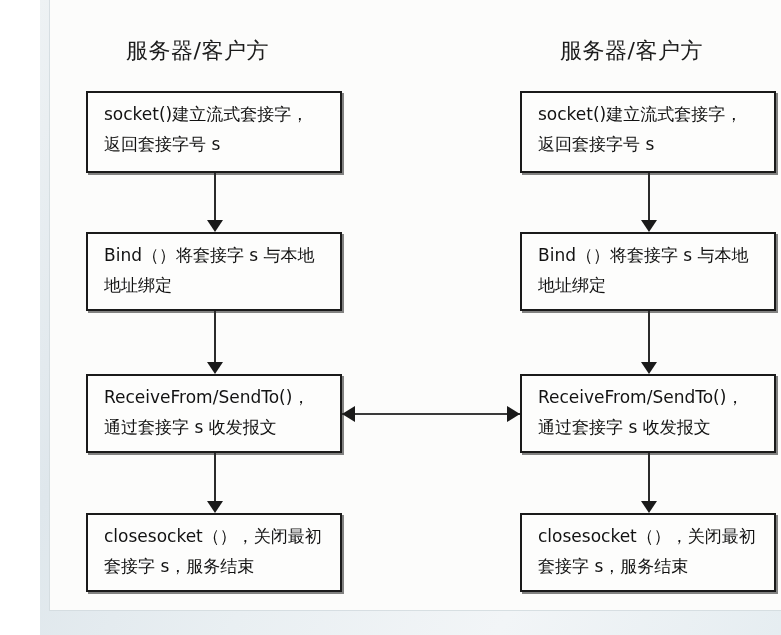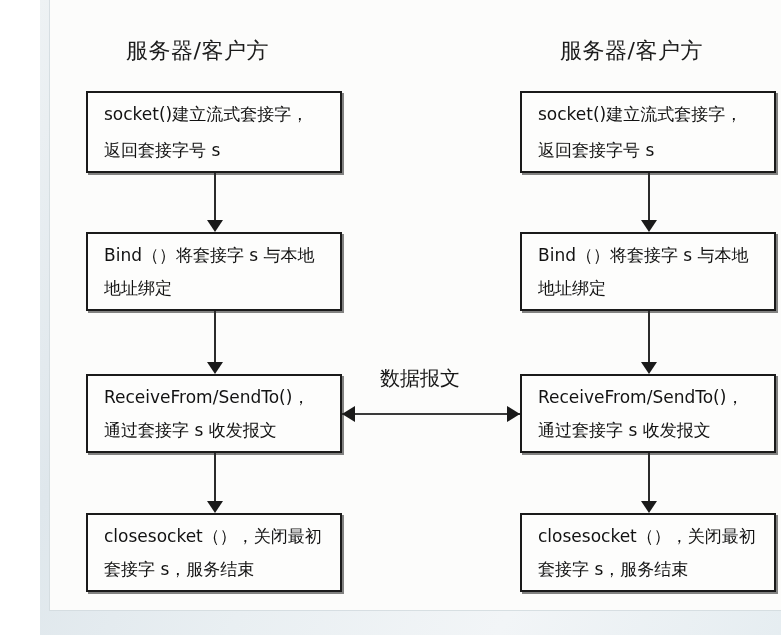--- a/index.html
+++ b/index.html
@@ -51,21 +51,21 @@
 
   
   .node {
     position: absolute;
     box-sizing: border-box;
     background: #fdfdfc;
     border: 2px solid #1a1a1a;
     box-shadow: 2px 2px 0 0 rgba(30,30,30,0.55);
     display: flex;
     flex-direction: column;
-    justify-content: space-between;
+    justify-content: flex-start;
     padding: 6px 14px 6px 16px;
   }
   .node .line {
     font-size: 17px;
     line-height: 30px;
     color: #121212;
     white-space: nowrap;
     font-family: "DejaVu Sans", "Liberation Sans", sans-serif;
   }
 
@@ -216,21 +216,20 @@
     <div class="v-arrow" style="left:598px; top:311px; height:63px;">
       <div class="shaft" style="height:51px;"></div>
       <div class="head" style="top:51px;"></div>
     </div>
 
     <div class="v-arrow" style="left:598px; top:453px; height:60px;">
       <div class="shaft" style="height:48px;"></div>
       <div class="head" style="top:48px;"></div>
     </div>
 
-    <div class="mid-label" style="left:330px; top:365px;">数据报文</div>
 
     <div class="h-arrow" style="left:292px; top:413px; width:178px;">
       <div class="shaft" style="width:178px;"></div>
       <div class="head-left"></div>
       <div class="head-right"></div>
     </div>
 
 
   </div>
 </div>

